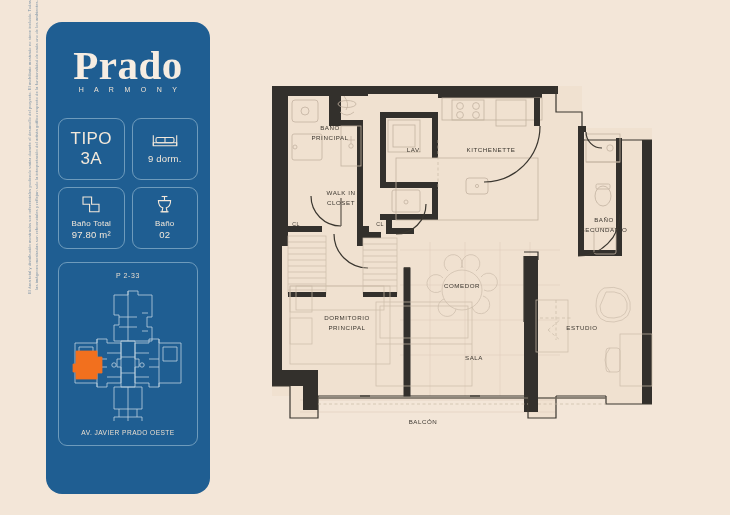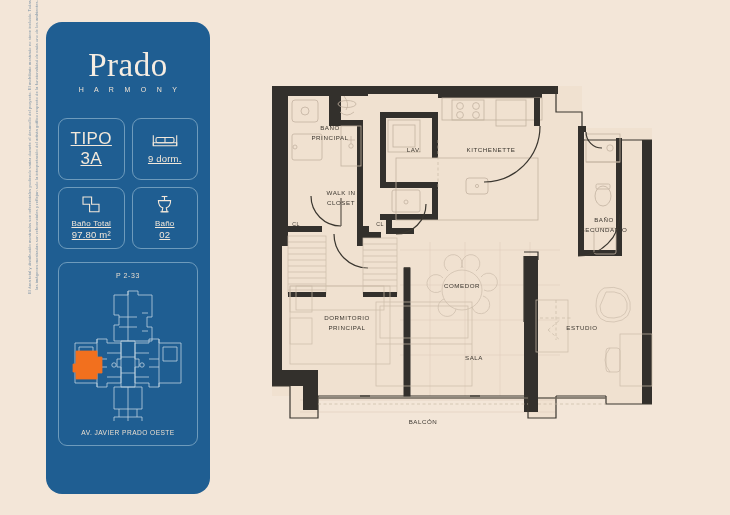--- a/index.html
+++ b/index.html
@@ -36,41 +36,41 @@
     border-radius:16px;
     box-sizing:border-box;
     padding:0;
   }
   .brand{
     position:absolute; left:0; right:0; top:26px;
     text-align:center; color:#F6EDE2;
   }
   .brand .word{
     font-family:"Liberation Serif", serif;
-    font-size:33px; line-height:34px; font-weight:400;
+    font-size:41px; line-height:34px; font-weight:700;
     letter-spacing:.5px;
   }
   .brand .sub{
     font-size:7px; letter-spacing:4.3px; margin-top:4px;
     padding-left:4px; color:#F1E4D5;
   }
 
   
   .cards{
     position:absolute; left:12px; top:96px;
     width:140px;
     display:grid; grid-template-columns:1fr 1fr;
     gap:7px;
   }
   .card{
     border:1px solid #6E9BBC; border-radius:9px;
     height:62px; box-sizing:border-box;
     display:flex; flex-direction:column;
     align-items:center; justify-content:center;
-    color:#F3E8DA; text-align:center;text-decoration:underline;
+    color:#F3E8DA; text-align:center;
   }
   .card .big{font-size:17px; line-height:20px; letter-spacing:.4px;}
   .card .lbl{font-size:8px; line-height:11px; letter-spacing:.2px;}
   .card .val{font-size:9.5px; line-height:12px; letter-spacing:.2px;}
   .card .ico{margin-bottom:4px; display:block;}
   .card .ico svg{display:block;}
 
   
   .siteplan{
     position:absolute; left:12px; top:240px;

